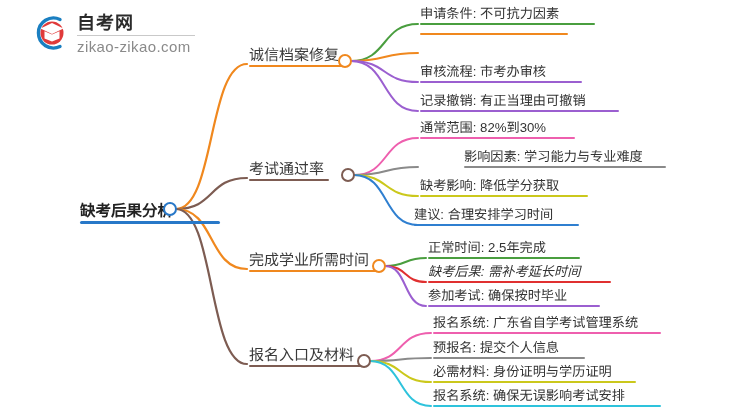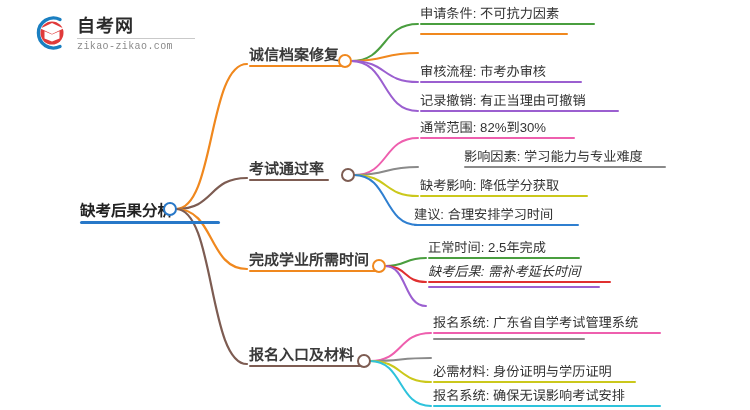--- a/index.html
+++ b/index.html
@@ -53,24 +53,24 @@
     color: #2b2b2b;
     letter-spacing: 1px;
   }
   .logo-rule {
     width: 118px;
     height: 1px;
     background: #c9c9c9;
     margin: 3px 0 3px 0;
   }
   .logo-sub {
-    font-size: 10px;
+    font-size: 15px;
     color: #8a8a8a;
     letter-spacing: 0.4px;
-    font-family: Liberation Mono, monospace;
+    font-family: Liberation Sans, sans-serif;
   }
 
   
   .node {
     position: absolute;
     white-space: nowrap;
     color: #3b3b3b;
     box-sizing: border-box;
   }
   .node .node-label {
@@ -87,21 +87,21 @@
   .root-node {
     font-size: 15.5px;
     font-weight: 700;
     color: #222;
     margin-left: 45px;
   }
   .root-node .node-rule { height: 2.6px; }
 
   .branch-node {
     font-size: 15px;
-    font-weight: 700;
+    font-weight: 400;
     color: #3a3a3a;
   }
 
   .leaf-node {
     font-size: 13.2px;
     font-weight: 400;
     color: #333333;
   }
   .leaf-node .node-rule { height: 1.8px; }
 
@@ -208,32 +208,34 @@
       </div>
       <div class="node leaf-node" style="left: 428px; top: 237px;">
         <span class="node-label">正常时间: 2.5年完成</span>
         <span class="node-rule" style="background: rgb(74, 158, 63); width: 152px;"></span>
       </div>
       <div class="node leaf-node" style="left: 428px; top: 261px; font-style: italic;">
         <span class="node-label">缺考后果: 需补考延长时间</span>
         <span class="node-rule" style="background: rgb(224, 48, 48); width: 183px;"></span>
       </div>
       <div class="node leaf-node" style="left: 428px; top: 285px;">
+        <span class="node-label">参加考试: 确保按时毕业</span>
         <span class="node-rule" style="background: rgb(155, 95, 208); width: 172px;"></span>
       </div>
       <div class="dot" style="left: 372px; top: 259px; width: 14px; height: 14px; border: 2px solid rgb(240, 136, 30);"></div>
       <div class="node branch-node" style="left: 249px; top: 343px;">
         <span class="node-label">报名入口及材料</span>
         <span class="node-rule" style="background: rgb(125, 92, 82); width: 113px;"></span>
       </div>
       <div class="node leaf-node" style="left: 433px; top: 312px;">
         <span class="node-label">报名系统: 广东省自学考试管理系统</span>
         <span class="node-rule" style="background: rgb(238, 95, 174); width: 228px;"></span>
       </div>
       <div class="node leaf-node" style="left: 433px; top: 337px;">
+        <span class="node-label">预报名: 提交个人信息</span>
         <span class="node-rule" style="background: rgb(138, 138, 138); width: 152px;"></span>
       </div>
       <div class="node leaf-node" style="left: 433px; top: 361px;">
         <span class="node-label">必需材料: 身份证明与学历证明</span>
         <span class="node-rule" style="background: rgb(203, 200, 28); width: 203px;"></span>
       </div>
       <div class="node leaf-node" style="left: 433px; top: 385px;">
         <span class="node-label">报名系统: 确保无误影响考试安排</span>
         <span class="node-rule" style="background: rgb(46, 195, 220); width: 228px;"></span>
       </div>

